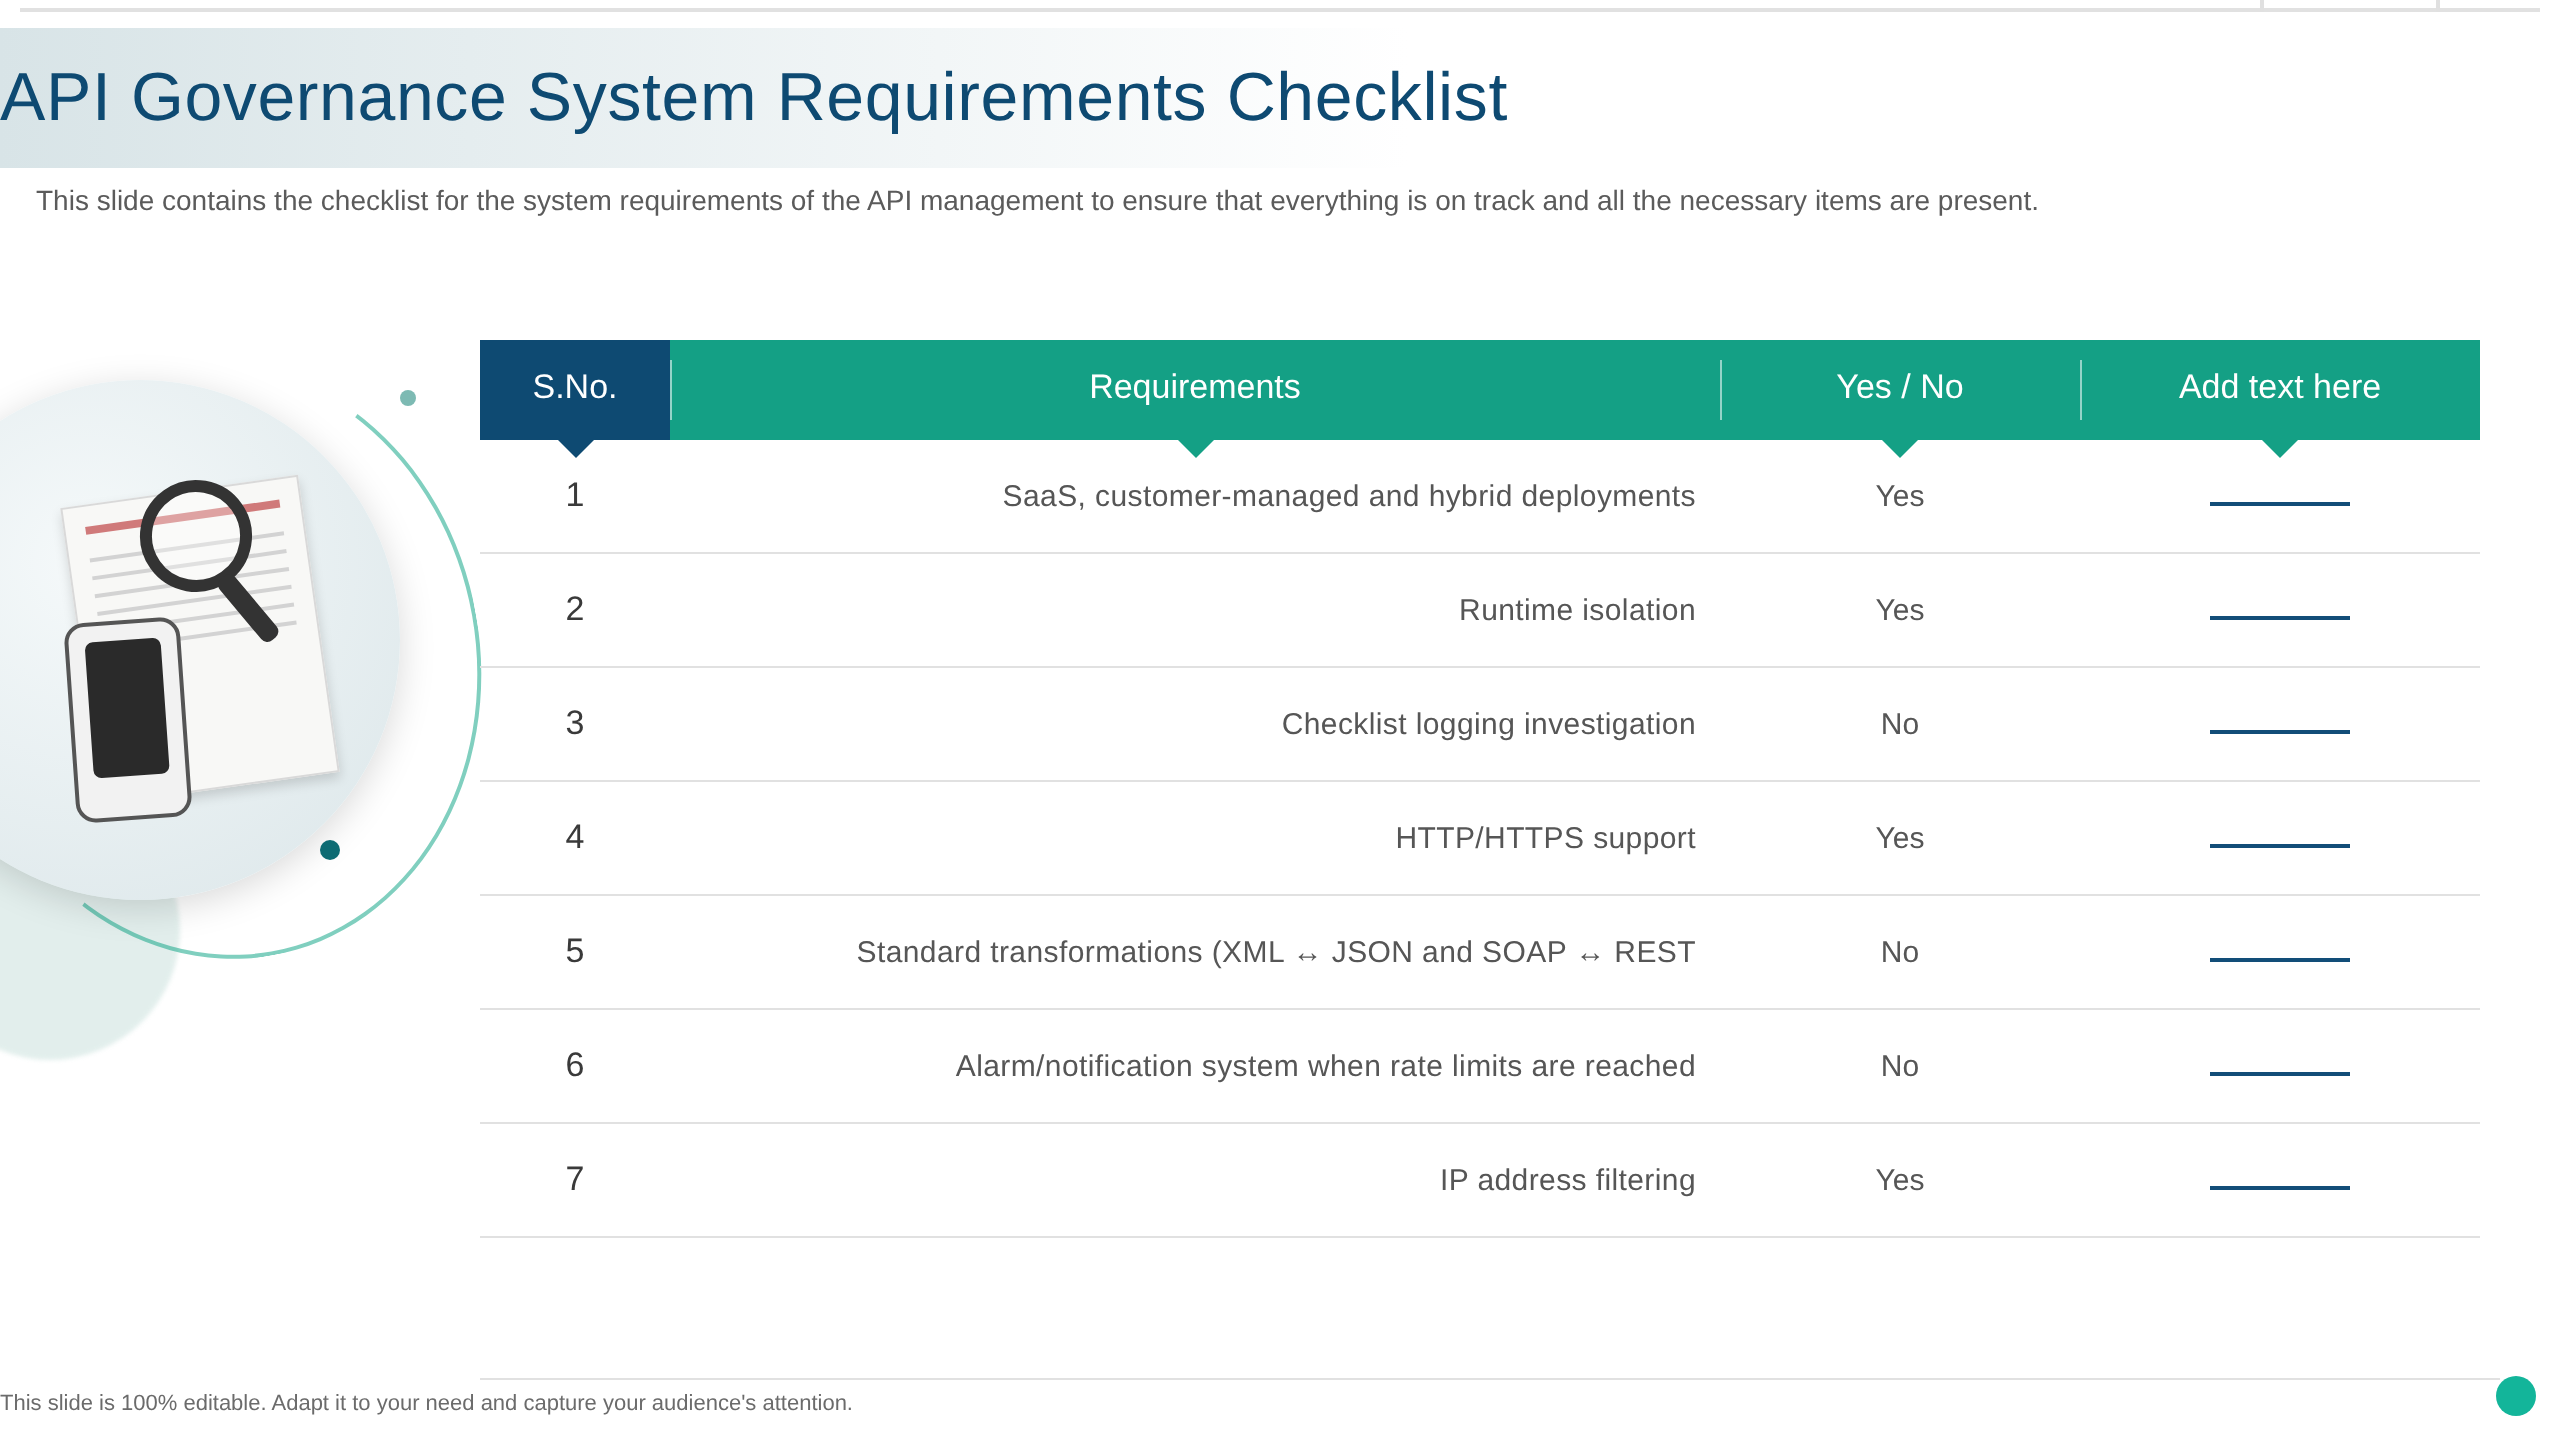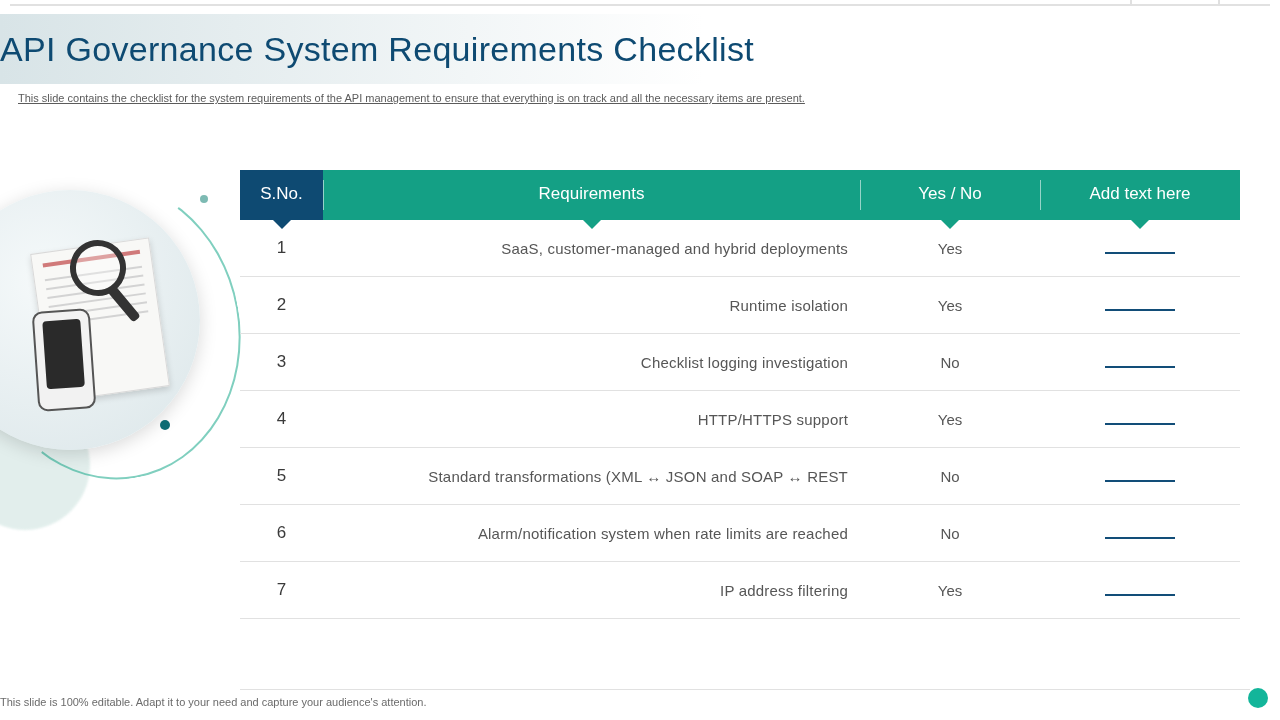--- a/index.html
+++ b/index.html
@@ -29,23 +29,22 @@
   }
   .title {
     font-size: 34px;
     font-weight: 400;
     color: #0e4a72;
     letter-spacing: 0.3px;
     font-family: "Century Gothic", Arial, sans-serif;
   }
   .subtitle {
     position: absolute; top: 92px; left: 18px;
-    font-size: 11px;
+    font-size: 14px;
     color: #5b5b5b;
-    text-decoration: underline;
   }
 
   
   .deco-circle {
     position: absolute;
     top: 190px; left: -60px;
     width: 260px; height: 260px;
     border-radius: 50%;
     background: radial-gradient(circle at 40% 35%, #f5f9fa, #dbe6e9);
     box-shadow: 0 4px 18px rgba(0,0,0,.15);
@@ -125,21 +124,21 @@
     width: 100%; border-collapse: collapse;
     font-size: 15px;
   }
   thead th {
     color: #fff; font-weight: 500;
     padding: 14px 10px 16px;
     position: relative;
     text-align: center;
     font-size: 17px;
   }
-  thead th.sno  { background:#0e4a72; width:83px; }
+  thead th.sno  { background:#0e4a72; width:95px; }
   thead th.req  { background:#14a085; }
   thead th.yn   { background:#14a085; width:180px;padding-left:10px; }
   thead th.add  { background:#14a085; width:200px; }
   thead th.sep::before {
     content:""; position:absolute; left:0; top:10px; bottom:10px;
     width:1px; background:rgba(255,255,255,.55);
   }
   thead th .tri {
     position:absolute; left:50%; bottom:-9px; transform:translateX(-50%);
     width:0; height:0;

